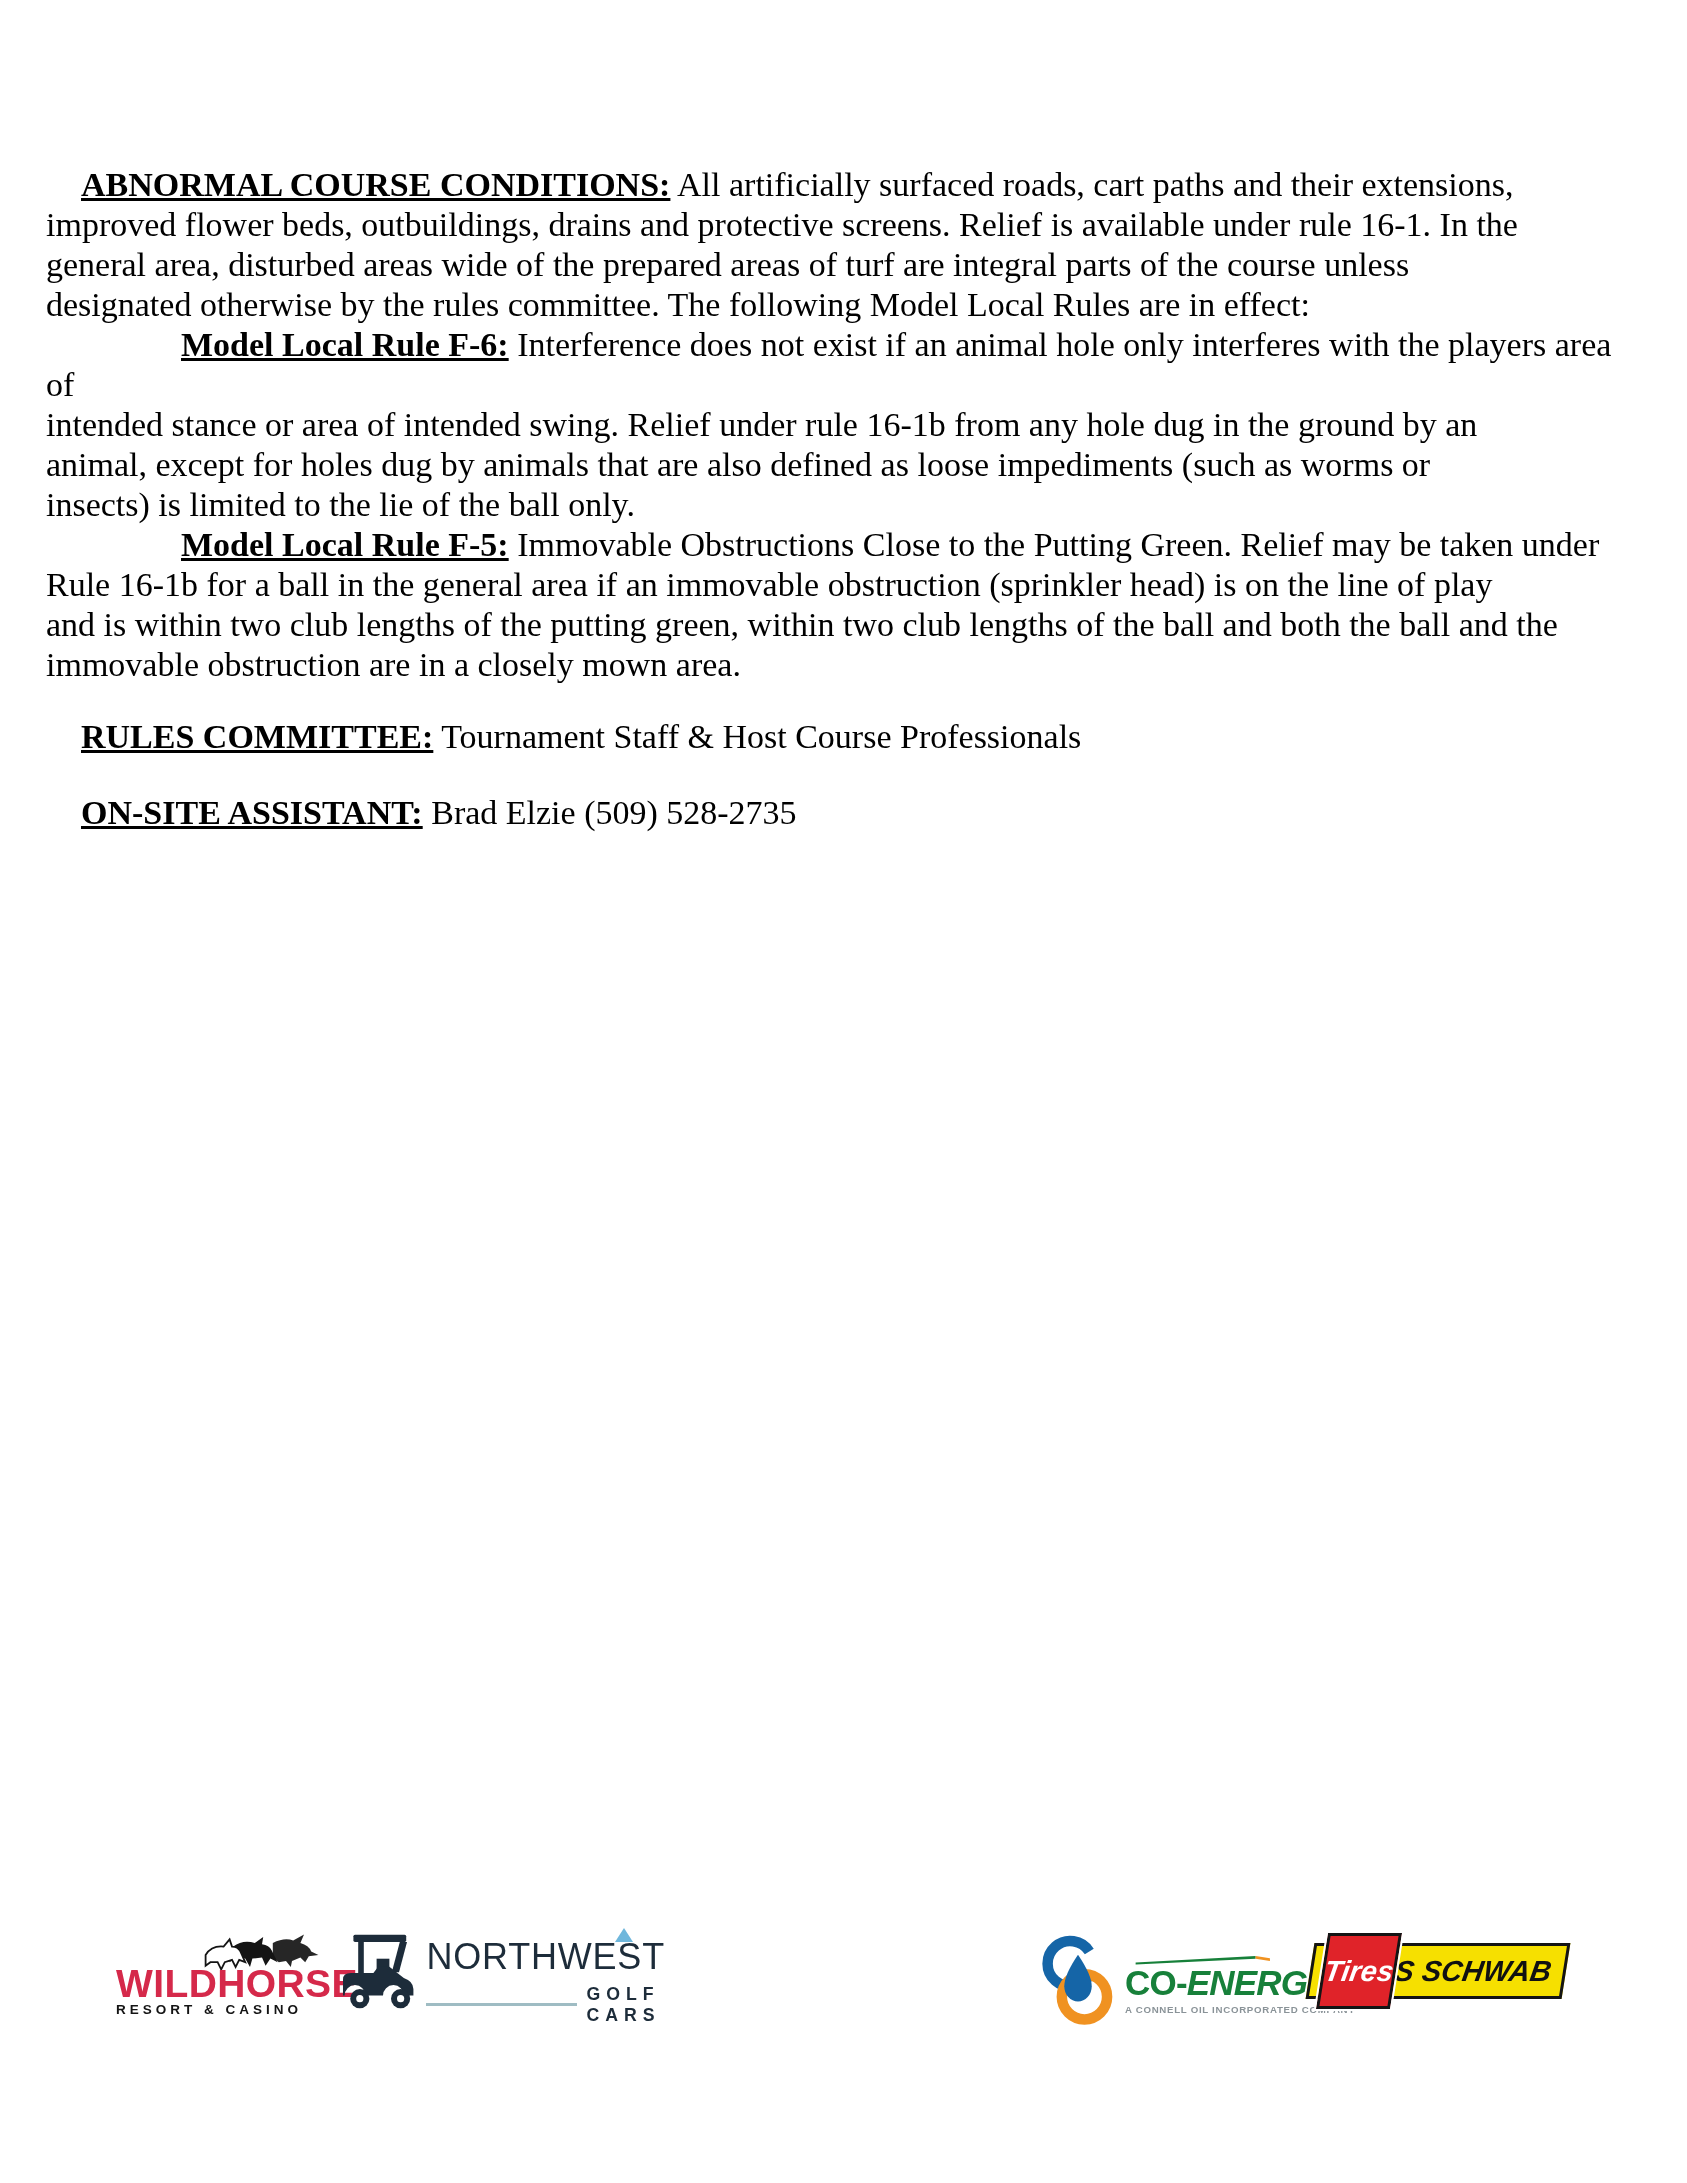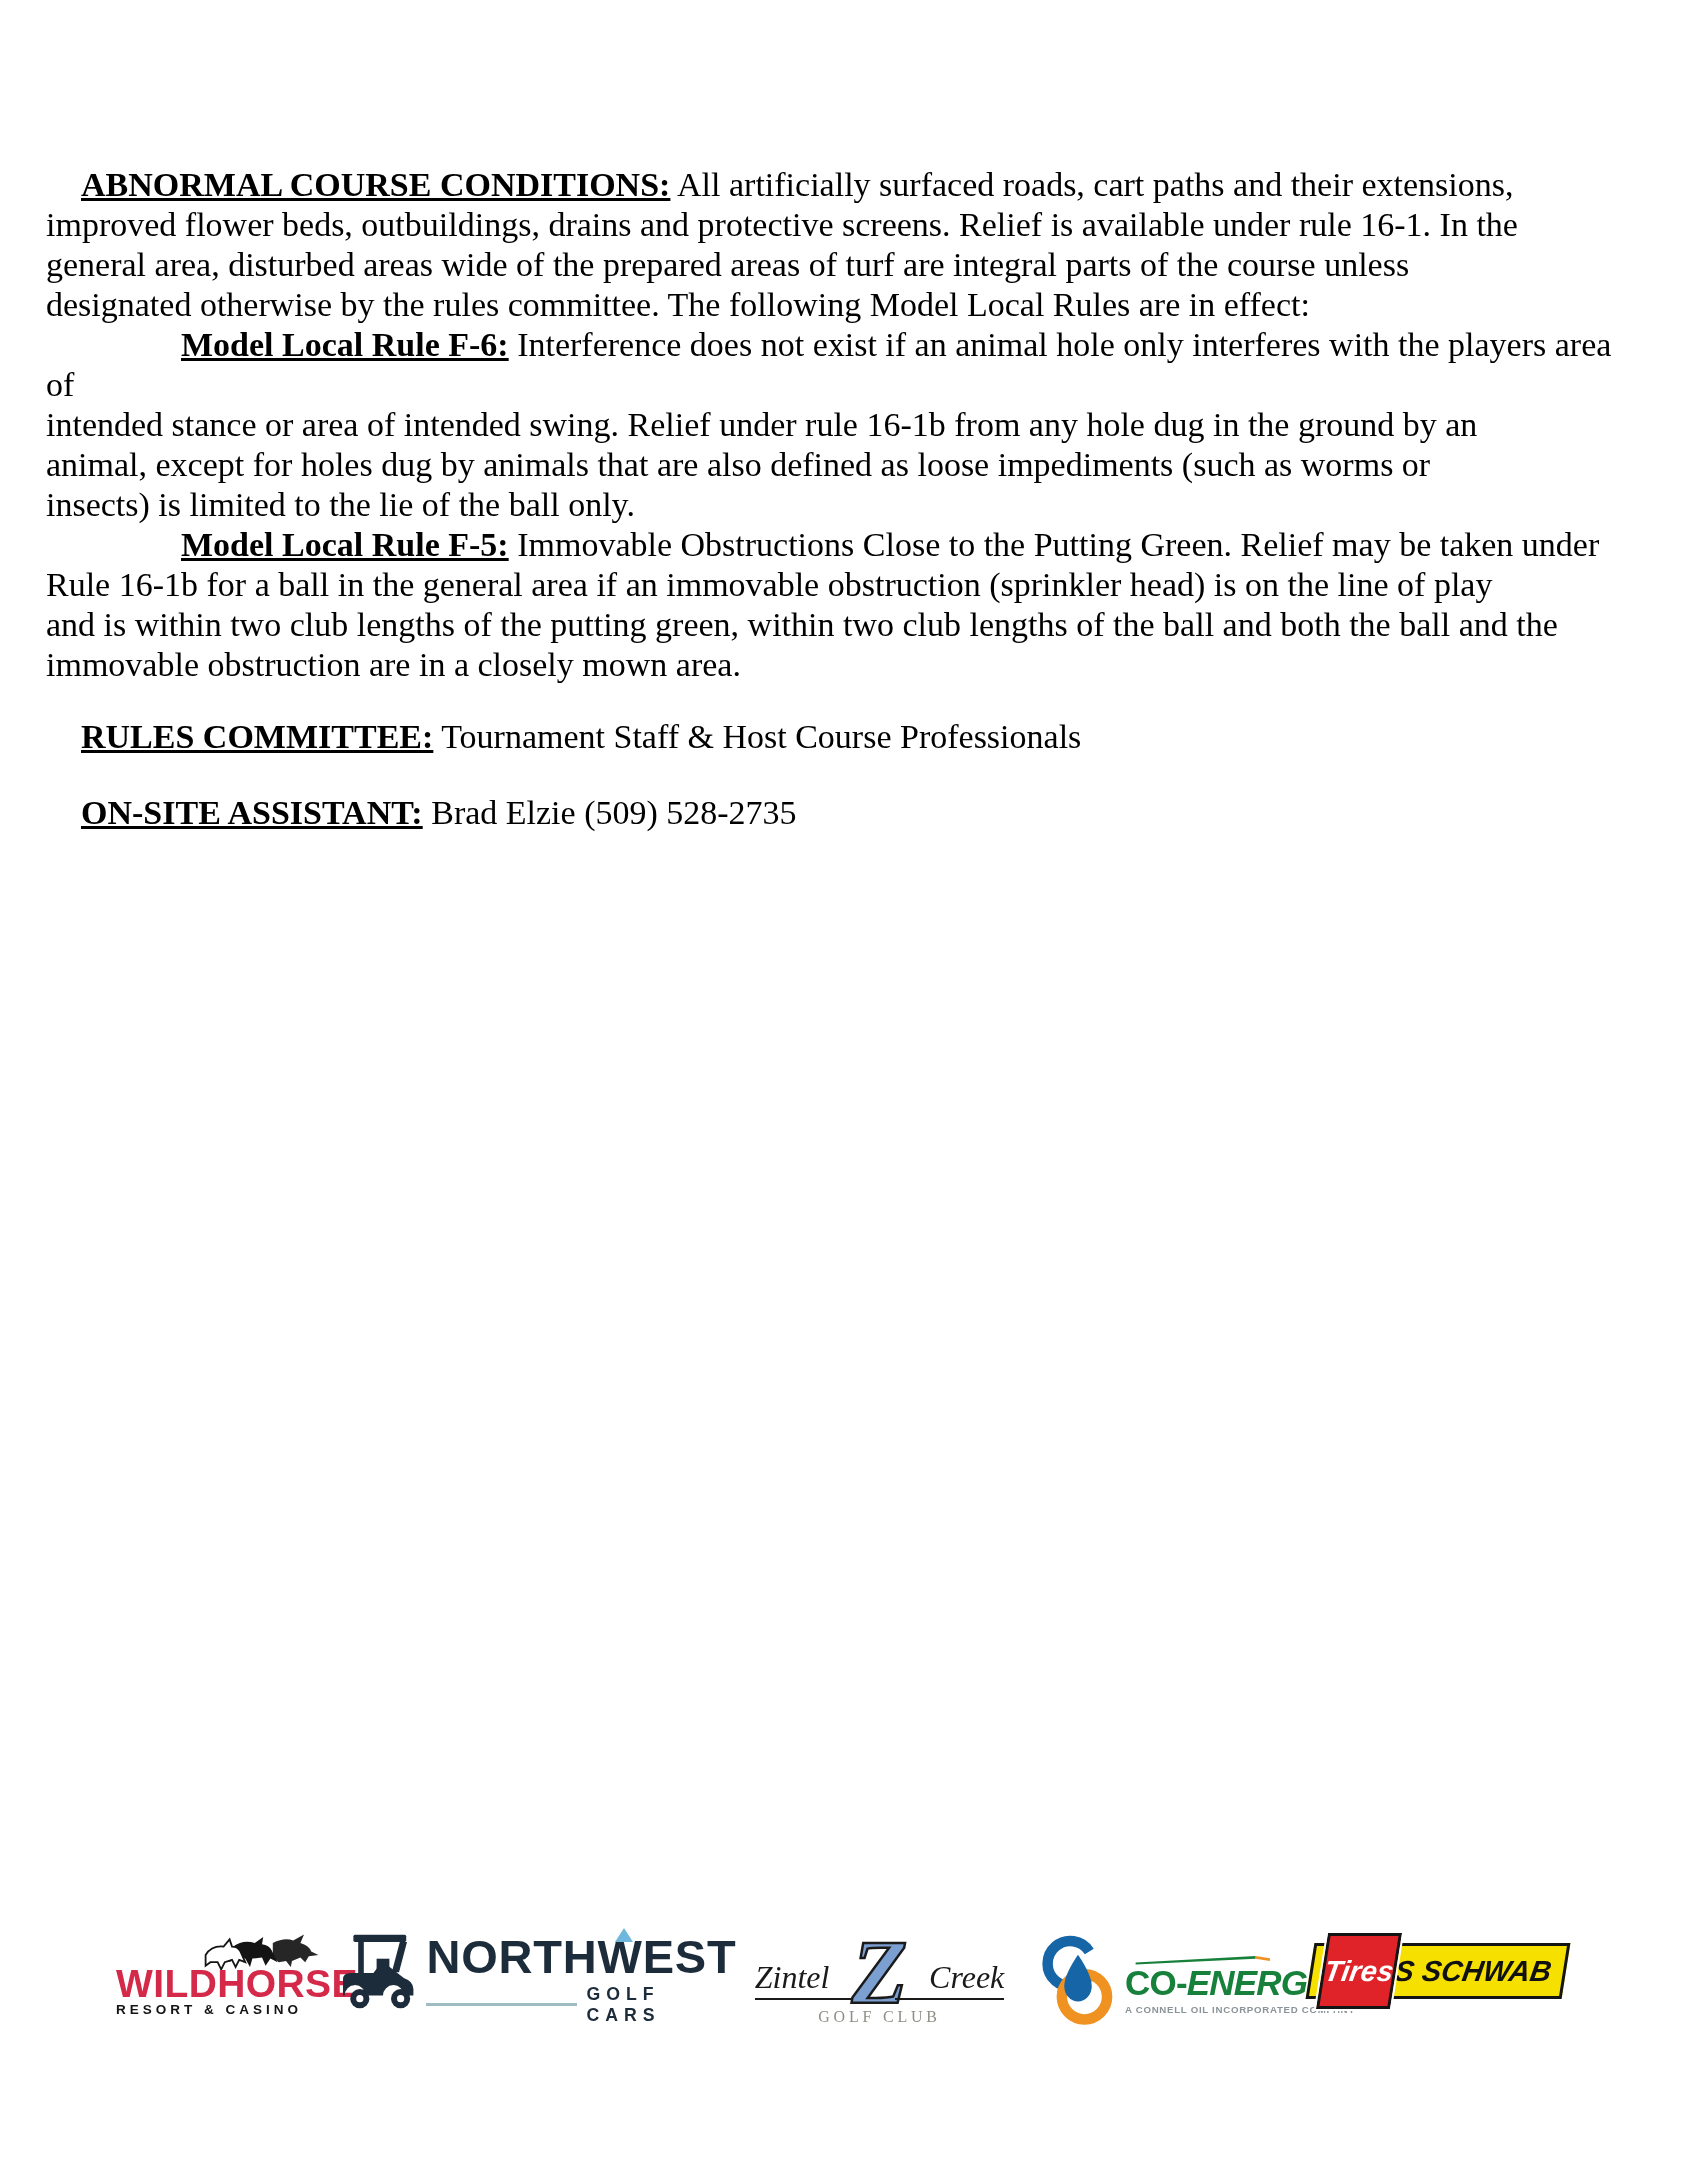--- a/index.html
+++ b/index.html
@@ -28,21 +28,21 @@
   .logo { position:absolute; }
   
   .wildhorse { left:116px; top:6.7px; width:208px; font-family:"Liberation Sans",sans-serif; }
   .wh-horses { display:block; width:120px; height:40px; margin-left:86px; margin-bottom:-2.5px; }
   .wh-name { font-size:39px; font-weight:800; letter-spacing:0.4px; color:var(--wildhorse_red,#d5294a); line-height:30px; }
   .wh-sub  { font-size:13.5px; font-weight:700; letter-spacing:4px; color:#141414; margin-top:2.5px; }
   
   .northwest { left:339px; top:5px; width:401px; font-family:"Liberation Sans",sans-serif; display:flex; }
   .nw-cart { width:84px; height:83px; flex:0 0 auto; }
   .nw-right { position:relative; margin-left:3.4px; padding-top:1.7px; }
-  .nw-name { font-size:47px; font-weight:700; letter-spacing:0.8px; color:var(--navy,#1d2c3a); line-height:49px; }
+  .nw-name { font-size:36px; font-weight:400; letter-spacing:0.8px; color:var(--navy,#1d2c3a); line-height:49px; }
   .nw-peak { position:absolute; top:-1.7px; left:189px; width:0; height:0;
              border-left:9.3px solid transparent; border-right:9.3px solid transparent;
              border-bottom:14.3px solid var(--northwest_peak,#6fb7dc); }
   .nw-subrow { display:flex; align-items:center; margin-top:3px; }
   .nw-line { width:154px; height:3.4px; background:var(--northwest_line,#9fbcc3); margin-right:10px; }
   .nw-sub { font-size:17.7px; font-weight:700; letter-spacing:5.9px; color:var(--navy,#1d2c3a); }
   
   .zintel { left:753px; top:15px; width:253px; height:78px; }
   .z-big {
     position:absolute; left:50%; top:-8.4px; transform:translateX(-50%);
@@ -134,26 +134,20 @@
       <div class="nw-right">
         <div class="nw-name">NORTHWEST</div>
         <span class="nw-peak"></span>
         <div class="nw-subrow">
           <span class="nw-line"></span>
           <span class="nw-sub">GOLF CARS</span>
         </div>
       </div>
     </div>
 
-    <div class="logo zintel">
-      <span class="z-left">Zintel</span>
-      <span class="z-big">Z</span>
-      <span class="z-right">Creek</span>
-      <div class="z-sub">GOLF CLUB</div>
-    </div>
 
     <div class="logo coenergy">
       <svg class="ce-icon" viewBox="0 0 104 128">
         <path d="M66 30 A28 28 0 1 0 66 60" fill="none" stroke="#1565a7" stroke-width="13"></path>
         <circle cx="60" cy="86" r="28" fill="none" stroke="#f09221" stroke-width="13"></circle>
         <path d="M52 34 q17 25 17 39 a17 19 0 0 1 -34 0 q0 -14 17 -39 z" fill="#1565a7"></path>
       </svg>
       <div class="ce-right">
         <svg class="ce-swoosh" viewBox="0 0 190 14">
           <polygon points="0,9 168,0 168,4 0,12" fill="#17803a"></polygon>

